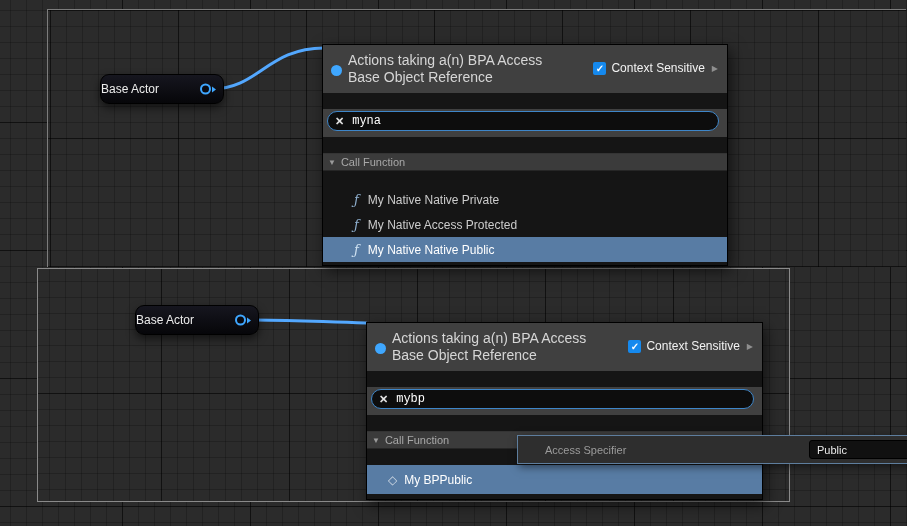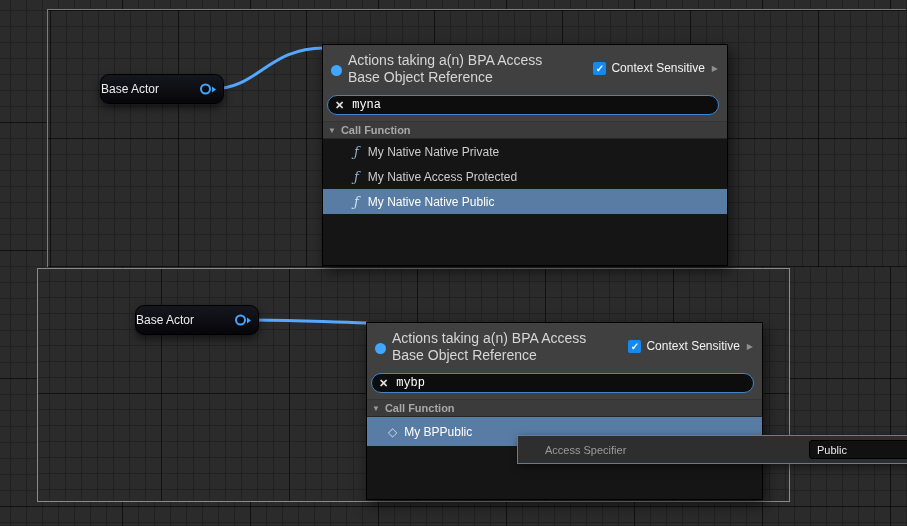--- a/index.html
+++ b/index.html
@@ -30,40 +30,40 @@
      box-sizing:border-box;}
   .bp-node-label{color:#ececec;font-size:12px;margin-right:10px;}
   .pin-wrap{position:absolute;right:7px;top:50%;transform:translateY(-50%);display:flex;align-items:center;}
   .pin-circle{width:7px;height:7px;border:2px solid #3fa7ff;border-radius:50%;background:#0a0a10;}
   .pin-arrow{width:0;height:0;border-left:4px solid #3fa7ff;border-top:3px solid transparent;
      border-bottom:3px solid transparent;margin-left:1px;}
   #node-top{left:100px;top:74px;}
   #node-bottom{left:135px;top:305px;}
   
   .action-menu{position:absolute;display:flex;flex-direction:column;background:#151515;
-     border:1px solid #000;box-sizing:border-box;box-shadow:3px 5px 14px rgba(0,0,0,.6);}
+     border:1px solid #000;box-sizing:border-box;box-shadow:3px 5px 14px rgba(0,0,0,.6);gap:16px;}
   #menu-top{left:322px;top:44px;width:406px;height:222px;}
   #menu-bottom{left:366px;top:322px;width:397px;height:178px;}
   .menu-header{position:relative;background:#404040;height:48px;box-sizing:border-box;padding:7px 10px 0 10px;flex:none;}
   .header-dot{position:absolute;left:8px;top:20px;width:11px;height:11px;border-radius:50%;background:#3fa7ff;}
   .menu-title{margin-left:15px;font-size:14px;color:#d6d6d6;line-height:17px;}
   .context-box{position:absolute;right:9px;top:16px;display:flex;align-items:center;gap:5px;}
   .checkbox{width:13px;height:13px;background:#1589ee;border-radius:2px;color:#fff;font-size:10px;
      line-height:13px;text-align:center;font-weight:bold;flex:none;}
   .cs-label{color:#f2f2f2;font-size:12px;white-space:nowrap;text-align:center;}
   .expand-arrow{color:#8f8f8f;font-size:8px;margin-left:2px;}
   .menu-search{background:#404040;padding:2px 8px 6px 4px;flex:none;}
   .search-pill{height:18px;border:1px solid #3e86c9;border-radius:10px;background:#0d0d0d;
      display:flex;align-items:center;padding:0 7px;gap:8px;}
   .clear-icon{color:#e2e2e2;font-size:11px;font-weight:bold;line-height:11px;}
   .search-text{color:#ffffff;font-size:12px;font-family:Liberation Mono, monospace;}
   .menu-category{background:#3b3b3b;height:16px;display:flex;align-items:center;gap:5px;
      padding-left:5px;border-top:1px solid #343434;border-bottom:1px solid #262626;flex:none;}
   .collapse-icon{color:#9a9a9a;font-size:8px;}
-  .category-label{color:#a8a8a8;font-size:11px;font-weight:bold;}
+  .category-label{color:#a8a8a8;font-size:11px;font-weight:normal;}
   .menu-list{background:#151515;flex:1;}
   .menu-item{height:25px;display:flex;align-items:center;gap:9px;padding-left:31px;}
   .menu-item.selected{background:#587ca4;}
   .fn-icon{font-family:"DejaVu Serif",serif;font-style:italic;color:#8fb0cf;font-size:13px;}
   .selected .fn-icon{color:#cfe2f2;}
   .item-label{color:#cccccc;font-size:12px;}
   .selected .item-label{color:#ffffff;}
   .bp-item{height:29px;padding-left:21px;gap:7px;}
   .diamond-icon{color:#cfd9e4;font-size:12px;}
   

